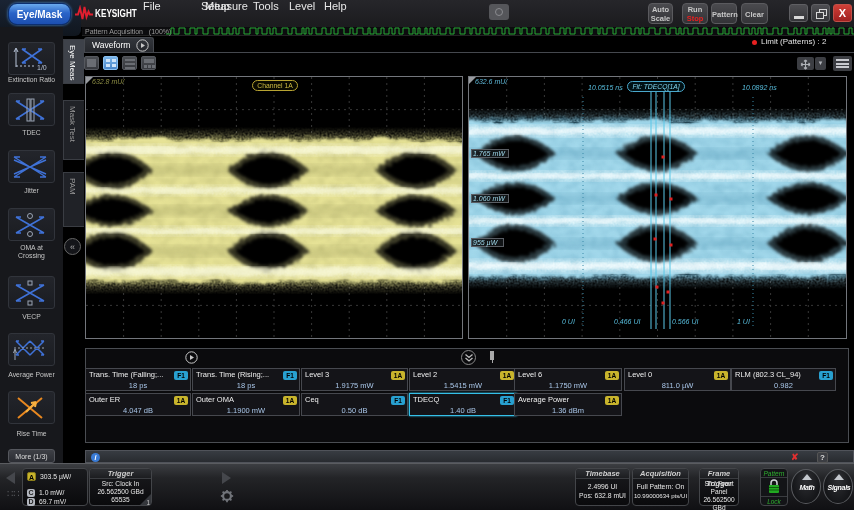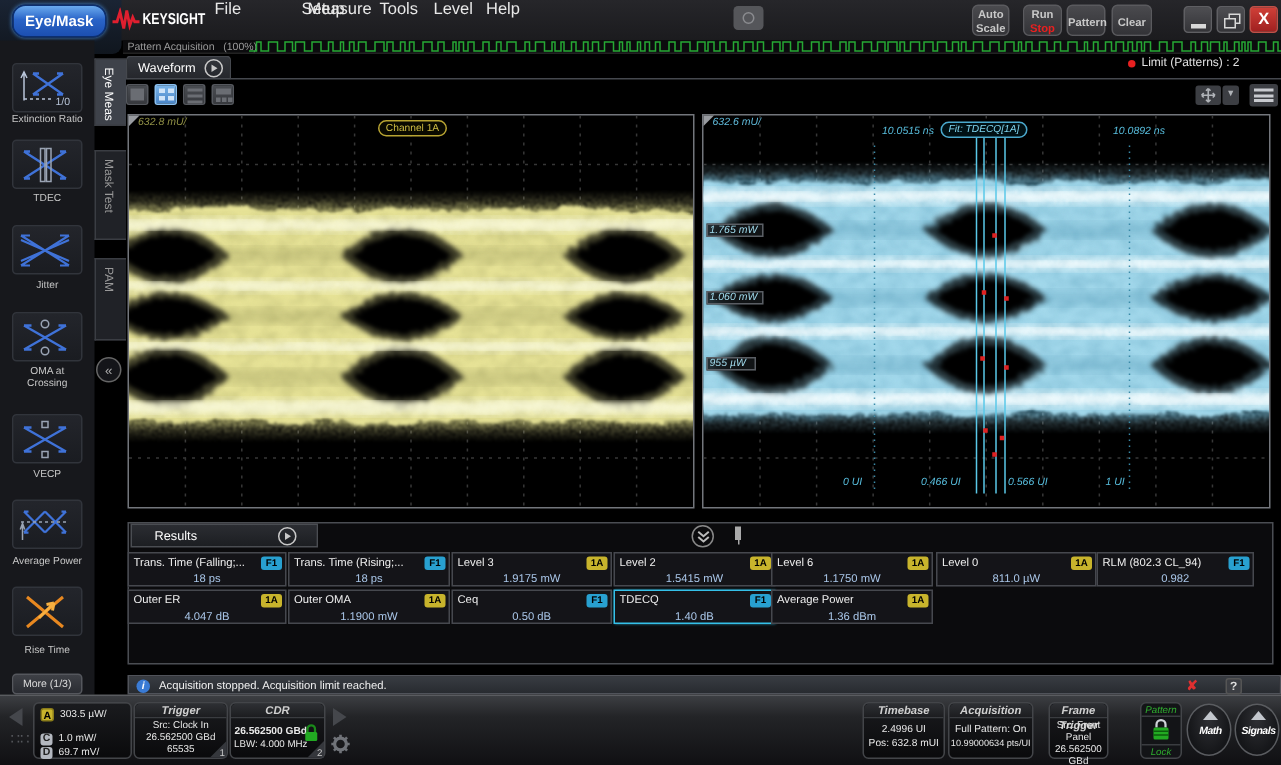--- a/index.html
+++ b/index.html
@@ -461,21 +461,20 @@
 <div class="abs" style="left:627px;top:81px;width:58px;height:11px;border:1px solid #4aa8cc;border-radius:6px;color:#7fd4ee;font-size:6.8px;text-align:center;line-height:10px;background:#001014;font-style:italic;">Fit: TDECQ[1A]</div>
 <div class="abs glabel" style="left:471px;top:149px;width:38px;background:rgba(20,24,26,0.85);border:1px solid #5a5e64;color:#9fd8ea;padding:0 1px;">1.765 mW</div>
 <div class="abs glabel" style="left:471px;top:194px;width:38px;background:rgba(20,24,26,0.85);border:1px solid #5a5e64;color:#9fd8ea;padding:0 1px;">1.060 mW</div>
 <div class="abs glabel" style="left:471px;top:238px;width:33px;background:rgba(20,24,26,0.85);border:1px solid #5a5e64;color:#9fd8ea;padding:0 1px;">955 µW</div>
 <div class="abs glabel" style="left:562px;top:318px;color:#58bede;">0 UI</div>
 <div class="abs glabel" style="left:614px;top:318px;color:#58bede;">0.466 UI</div>
 <div class="abs glabel" style="left:672px;top:318px;color:#58bede;">0.566 UI</div>
 <div class="abs glabel" style="left:737px;top:318px;color:#58bede;">1 UI</div>
 
 <div id="results" class="abs"></div>
-<div id="res-tab" class="abs">Results</div>
 <svg class="abs" style="left:185px;top:351px;" width="13" height="13" viewBox="0 0 13 13">
  <circle cx="6.5" cy="6.5" r="5.7" fill="none" stroke="#c8c8c8" stroke-width="1"></circle>
  <path d="M5 4 L9 6.5 L5 9 Z" fill="#c8c8c8"></path>
 </svg>
 <div class="abs" style="left:461px;top:350px;width:15px;height:15px;border:1px solid #888;border-radius:50%;"></div>
 <svg class="abs" style="left:464px;top:353px;" width="10" height="10" viewBox="0 0 10 10">
       <path d="M1.5 1.5 L5 4.5 L8.5 1.5 M1.5 5 L5 8 L8.5 5" stroke="#bbb" stroke-width="1.3" fill="none"></path>
     </svg>
 <div class="abs" style="left:490px;top:351px;width:4px;height:9px;background:#aaa;"></div>
 <div class="abs" style="left:491.5px;top:359px;width:1px;height:4px;background:#aaa;"></div>
@@ -537,21 +536,20 @@
       </div>
       <div class="abs rcell" style="left:514px;top:393px;width:108px;">
         <div class="t">Average Power</div>
         <div class="badge bA">1A</div>
         <div class="v">1.36 dBm</div>
       </div>
     </div>
 
 <div id="infobar" class="abs">
  <div class="abs" style="left:5px;top:2px;width:9px;height:9px;border-radius:50%;background:#3a7bd5;color:#fff;font-size:7px;font-weight:bold;text-align:center;line-height:9px;font-style:italic;">i</div>
- <span style="position:absolute;left:20px;top:0;">Acquisition stopped. Acquisition limit reached.</span>
  <span style="position:absolute;left:705px;top:0;color:#e03030;font-weight:bold;font-size:9px;">✘</span>
  <div class="abs" style="left:731px;top:1px;width:11px;height:11px;background:#3c3e43;border:1px solid #555;border-radius:2px;color:#ddd;font-weight:bold;font-size:8px;text-align:center;line-height:10px;">?</div>
 </div>
 
 <div id="dock" class="abs"></div>
 <div class="abs" style="left:6px;top:472px;width:0;height:0;border-top:6px solid transparent;border-bottom:6px solid transparent;border-right:9px solid #45474c;"></div>
 <div class="abs" style="left:7px;top:491px;width:12px;height:12px;color:#55575c;font-size:10px;line-height:6px;">∷∷</div>
 
 <div class="abs dpanel" style="left:22px;width:66px;">
  <div class="chbadge" style="left:4px;top:3px;background:#c8b42c;color:#000;border:1px solid #8a7c1a;">A</div>
@@ -562,30 +560,20 @@
  <span style="position:absolute;left:16px;top:29px;font-size:6.8px;">69.7 mV/</span>
 </div>
 
 <div class="abs dpanel" style="left:89px;width:63px;">
  <div class="dtitle">Trigger</div>
  <div style="margin-top:1px;line-height:8px;font-size:6.6px;">Src: Clock In<br>26.562500 GBd<br>65535</div>
  <div style="position:absolute;right:0;bottom:0;width:0;height:0;border-bottom:11px solid #35373c;border-left:11px solid transparent;"></div>
  <span style="position:absolute;right:1px;bottom:-1px;font-size:6.5px;color:#c8c8c8;">1</span>
 </div>
 
-<div class="abs dpanel" style="left:153px;width:64px;">
- <div class="dtitle">CDR</div>
- <div style="margin-top:4px;line-height:9px;padding-right:9px;"><b style="font-size:6.8px;">26.562500 GBd</b><br><span style="font-size:6.5px;">LBW: 4.000 MHz</span></div>
- <svg style="position:absolute;right:3px;top:13px;" width="11" height="13" viewBox="0 0 11 13">
-        <path d="M3 6 L3 4 A2.5 2.5 0 0 1 8 4 L8 6" stroke="#1a8a1a" stroke-width="1.5" fill="none"></path>
-        <rect x="1.5" y="6" width="8" height="6" rx="1" fill="#22aa22"></rect>
-      </svg>
- <div style="position:absolute;right:0;bottom:0;width:0;height:0;border-bottom:11px solid #35373c;border-left:11px solid transparent;"></div>
- <span style="position:absolute;right:1px;bottom:-1px;font-size:6.5px;color:#c8c8c8;">2</span>
-</div>
 <div class="abs" style="left:222px;top:472px;width:0;height:0;border-top:6px solid transparent;border-bottom:6px solid transparent;border-left:9px solid #45474c;"></div>
 <svg class="abs" style="left:220px;top:489px;" width="14" height="14" viewBox="0 0 16 16">
       <circle cx="8" cy="8" r="4.5" fill="none" stroke="#707379" stroke-width="2.5"></circle>
       <circle cx="8" cy="8" r="1.8" fill="#1a1a1c"></circle>
       <g stroke="#707379" stroke-width="2">
         <path d="M8 1 L8 4"></path>
         <path d="M8 12 L8 15"></path>
         <path d="M1 8 L4 8"></path>
         <path d="M12 8 L15 8"></path>
         <path d="M3 3 L5 5"></path>

